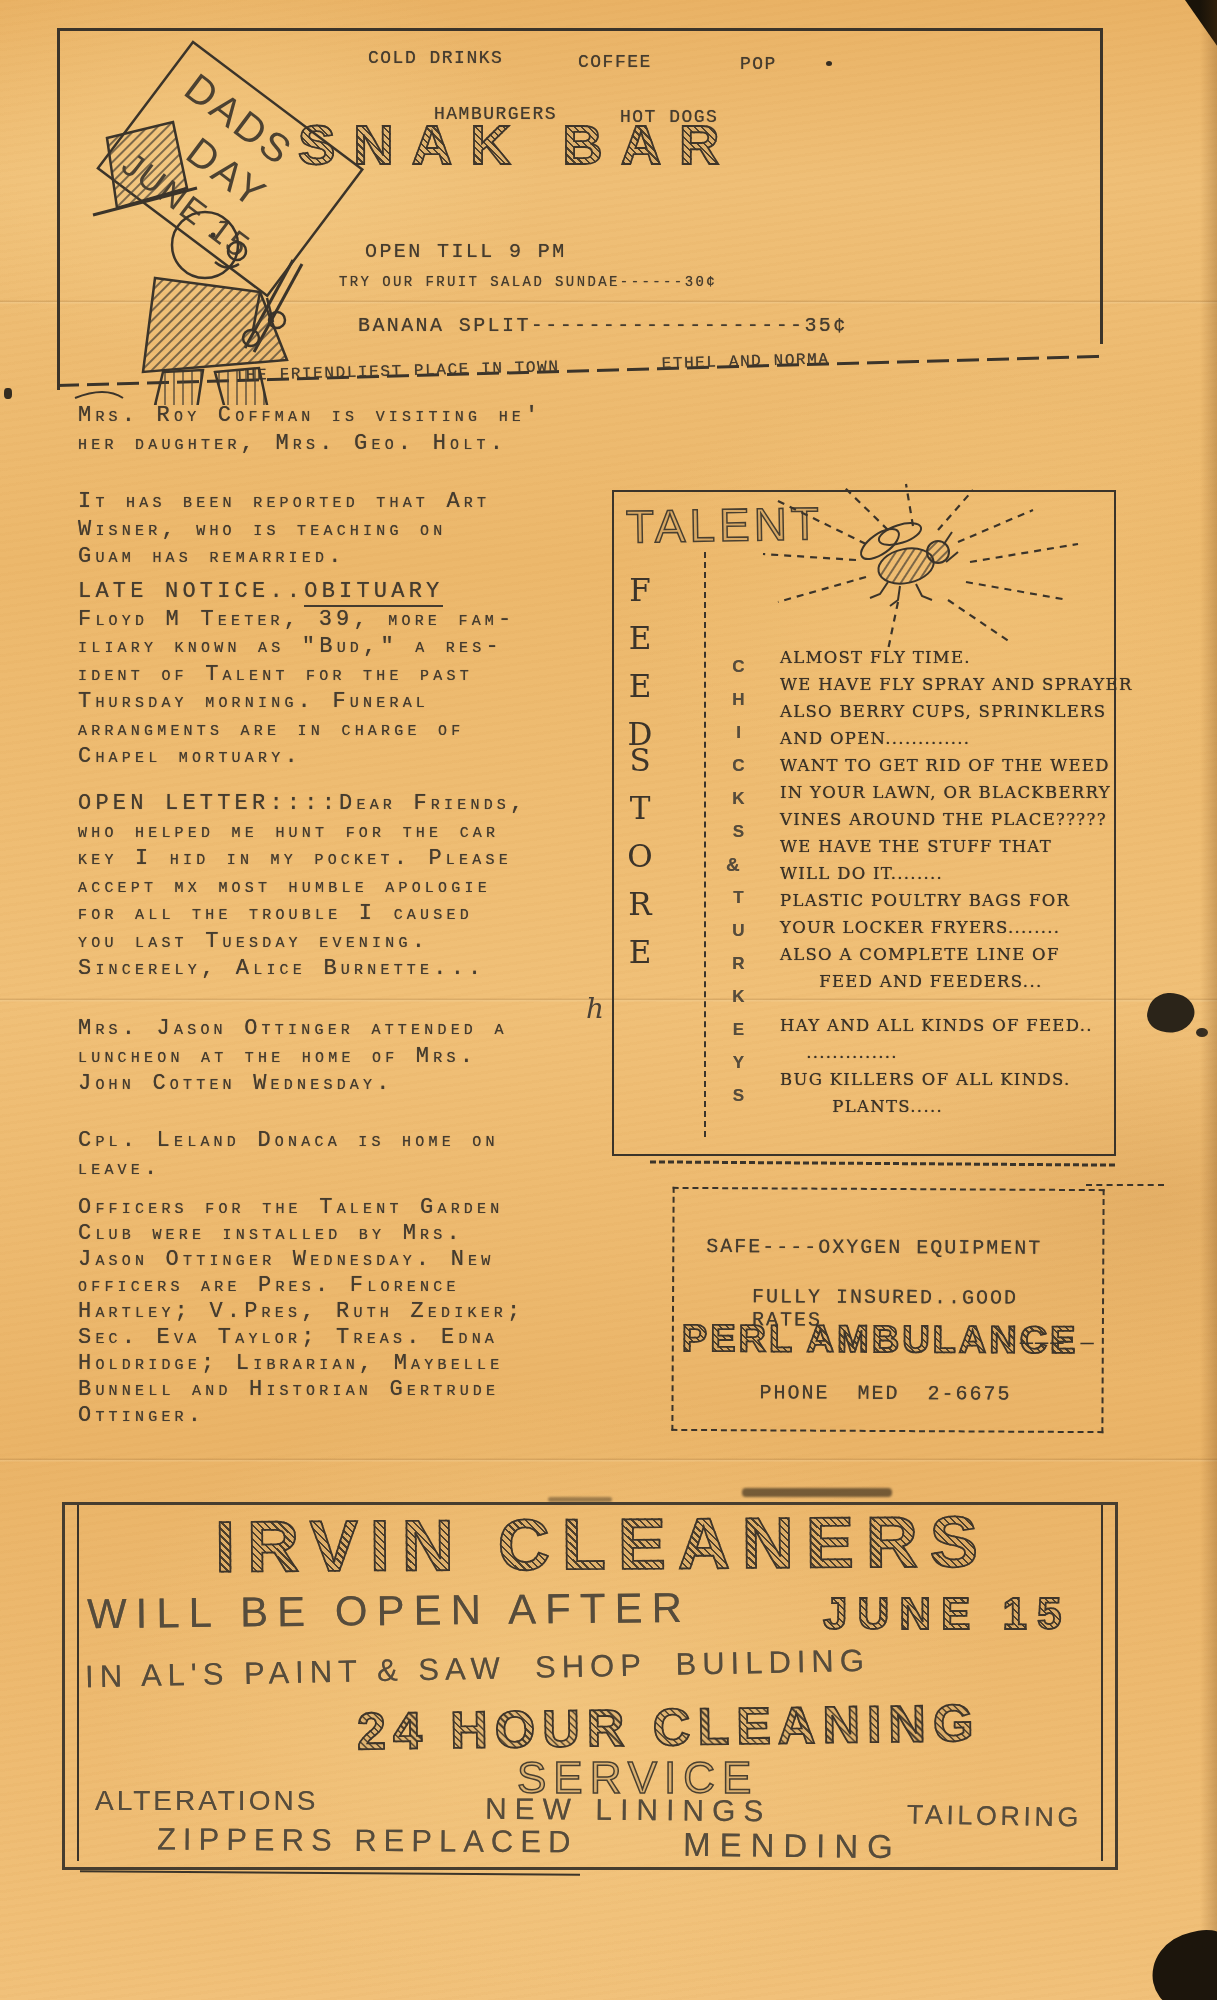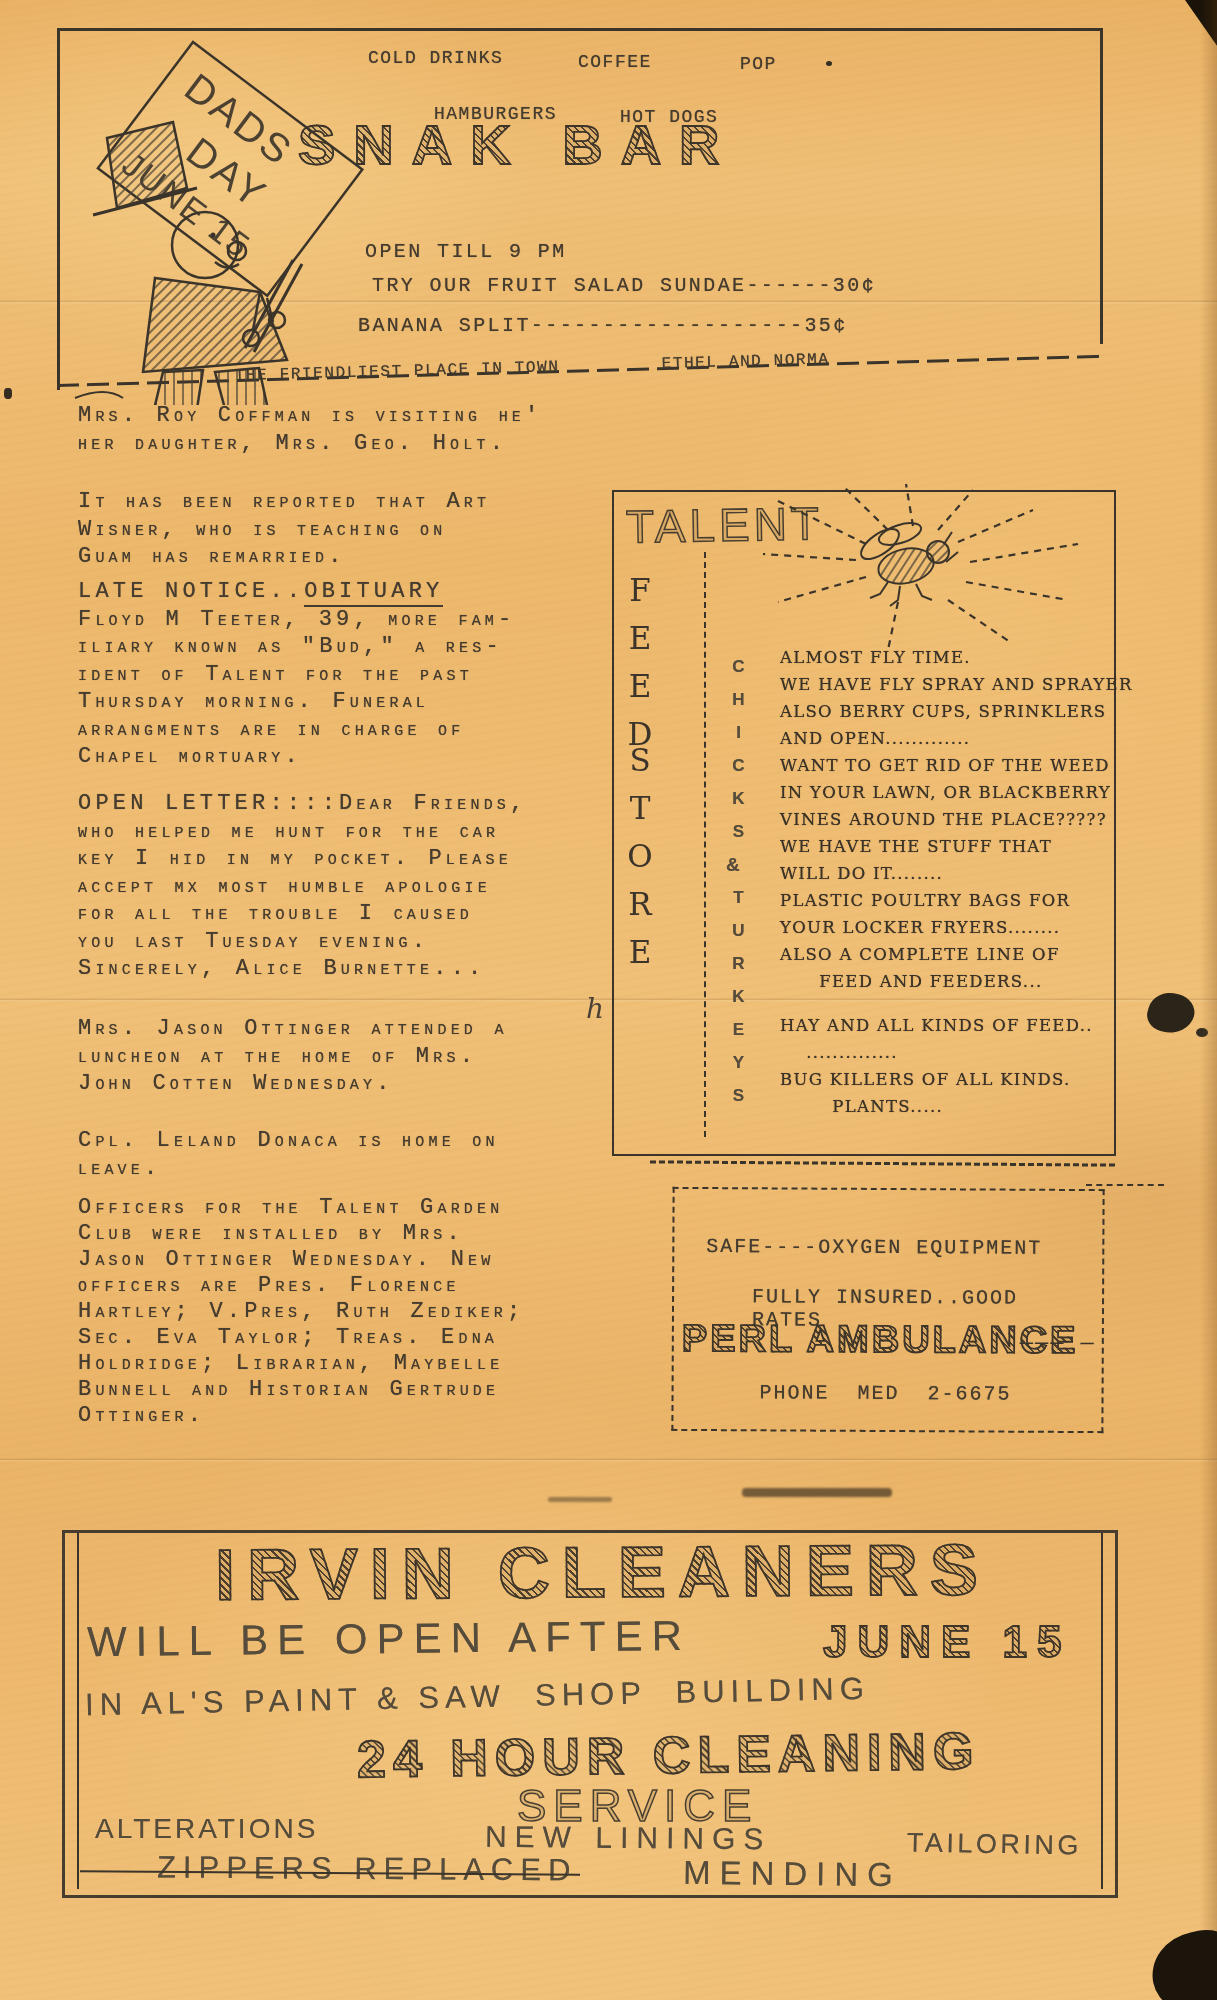--- a/index.html
+++ b/index.html
@@ -31,21 +31,21 @@
     -webkit-background-clip:text;background-clip:text;color:transparent;
     -webkit-text-stroke:1.8px #3e352a;}
   .hollow{font-family:"Liberation Sans",sans-serif;color:rgba(70,60,45,.12);-webkit-text-stroke:1.5px #483f30;}
   .handthin{font-family:"Liberation Sans",sans-serif;color:#564c3c;text-shadow:0 0 .6px rgba(70,58,42,.6);}
   .vtext{writing-mode:vertical-rl;text-orientation:upright;}
   
   .rule{background:#3b342a;}
   .dashrule{background:repeating-linear-gradient(90deg,#3b342a 0 22px, rgba(0,0,0,0) 22px 30px);}
   .feed-box{border:2.5px solid #3b342a;}
   .amb-box{border:2.5px dashed #3b342a;}
-  .cln-box{border:3px solid #463d2f;margin-top:28px;}
+  .cln-box{border:3px solid #463d2f;}
   .crease{left:0;width:1217px;height:4px;background:linear-gradient(180deg,rgba(120,75,25,.0),rgba(120,75,25,.22),rgba(255,235,190,.25),rgba(0,0,0,0));}
   .fleck{background:#342c21;border-radius:50%;}
   svg text{font-family:"Liberation Sans",sans-serif;}
 </style>
 </head>
 <body>
 
 <div class="page noint">
 
   <div class="abs crease" style="top:300px"></div>
@@ -104,21 +104,21 @@
   <span class="abs typed caps" style="left:368px;top:48px;font-size:18px;letter-spacing:1.5px">COLD DRINKS</span>
   <span class="abs typed caps" style="left:578px;top:52px;font-size:18px;letter-spacing:1.5px">COFFEE</span>
   <span class="abs typed caps" style="left:740px;top:54px;font-size:18px;letter-spacing:1.5px">POP</span>
   <div class="abs fleck" style="left:826px;top:61px;width:6px;height:5px"></div>
   <span class="abs typed caps" style="left:434px;top:104px;font-size:18px;letter-spacing:1.5px">HAMBURGERS</span>
   <span class="abs typed caps" style="left:620px;top:107px;font-size:18px;letter-spacing:1.5px">HOT DOGS</span>
 
   <span class="abs hatch" style="left:298px;top:112px;font-size:56px;letter-spacing:18px">SNAK BAR</span>
 
   <span class="abs typed caps" style="left:365px;top:240px;font-size:20px;letter-spacing:2.4px">OPEN TILL 9 PM</span>
-  <span class="abs typed caps" style="left:372px;top:274px;font-size:20px;letter-spacing:2.4px">TRY OUR FRUIT SALAD SUNDAE------30¢</span>
+  <span class="abs typed caps" style="left:339px;top:274px;font-size:14px;letter-spacing:2.4px">TRY OUR FRUIT SALAD SUNDAE------30¢</span>
   <span class="abs typed caps" style="left:358px;top:314px;font-size:20px;letter-spacing:2.4px">BANANA SPLIT-------------------35¢</span>
 
   <div class="abs typed news-p" style="left:78px;top:402px">
       <div class="line">Mrs. Roy Coffman is visiting he'</div>
       <div class="line">her daughter, Mrs. Geo. Holt.</div>
     </div>
 
   <div class="abs typed news-p" style="left:78px;top:488px">
       <div class="line">It has been reported that Art</div>
       <div class="line">Wisner, who is teaching on</div>

